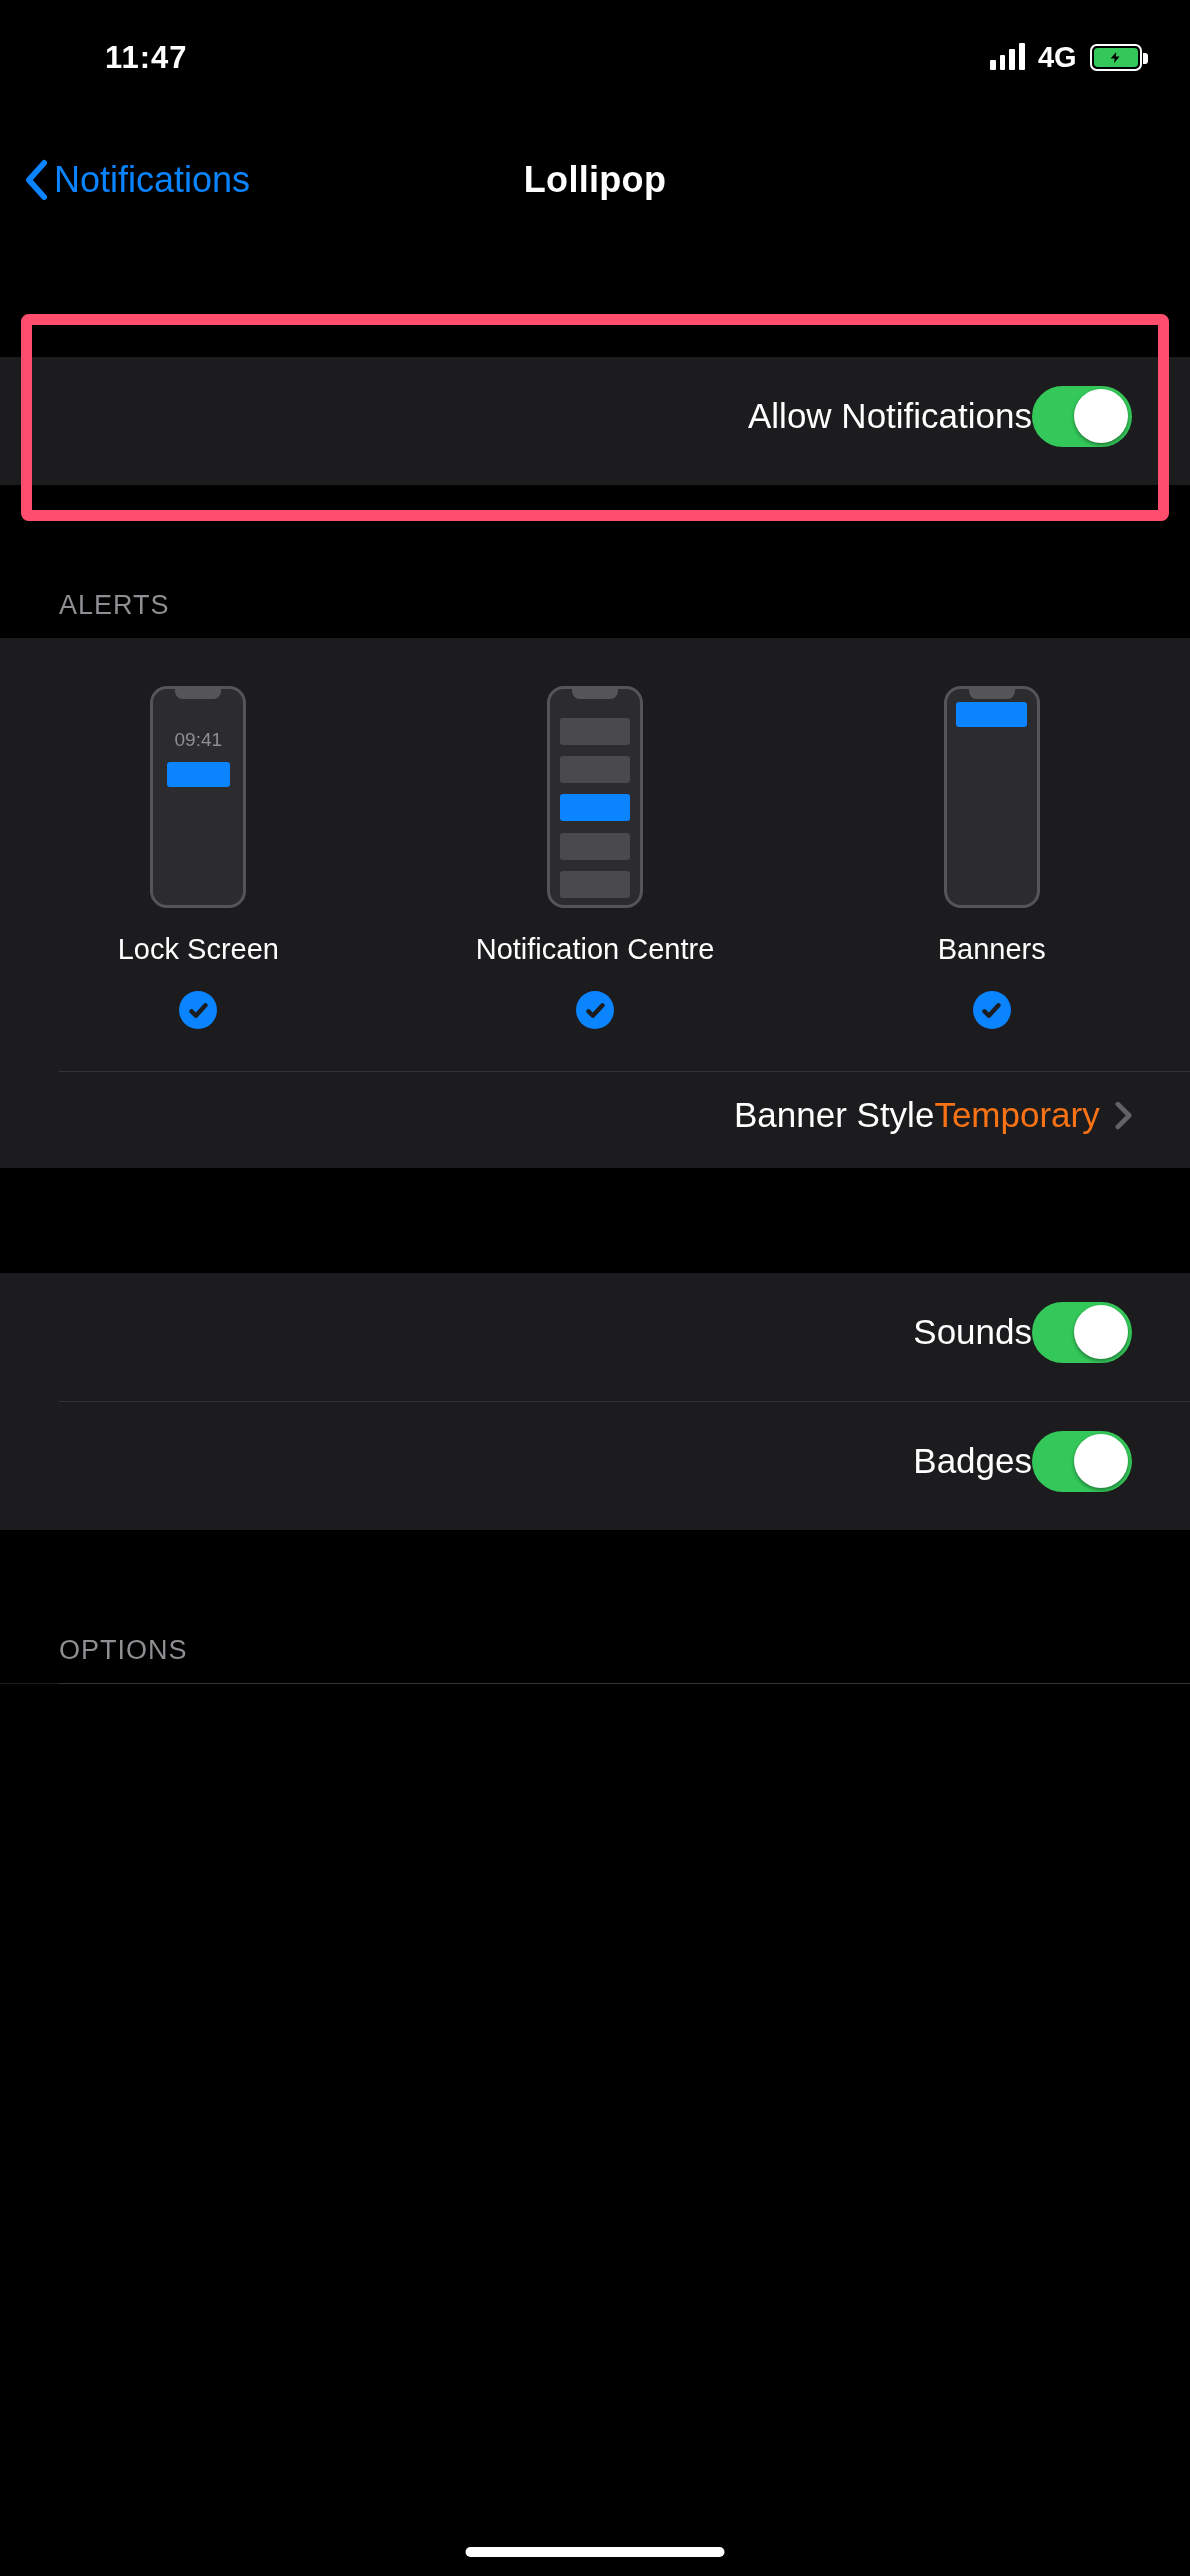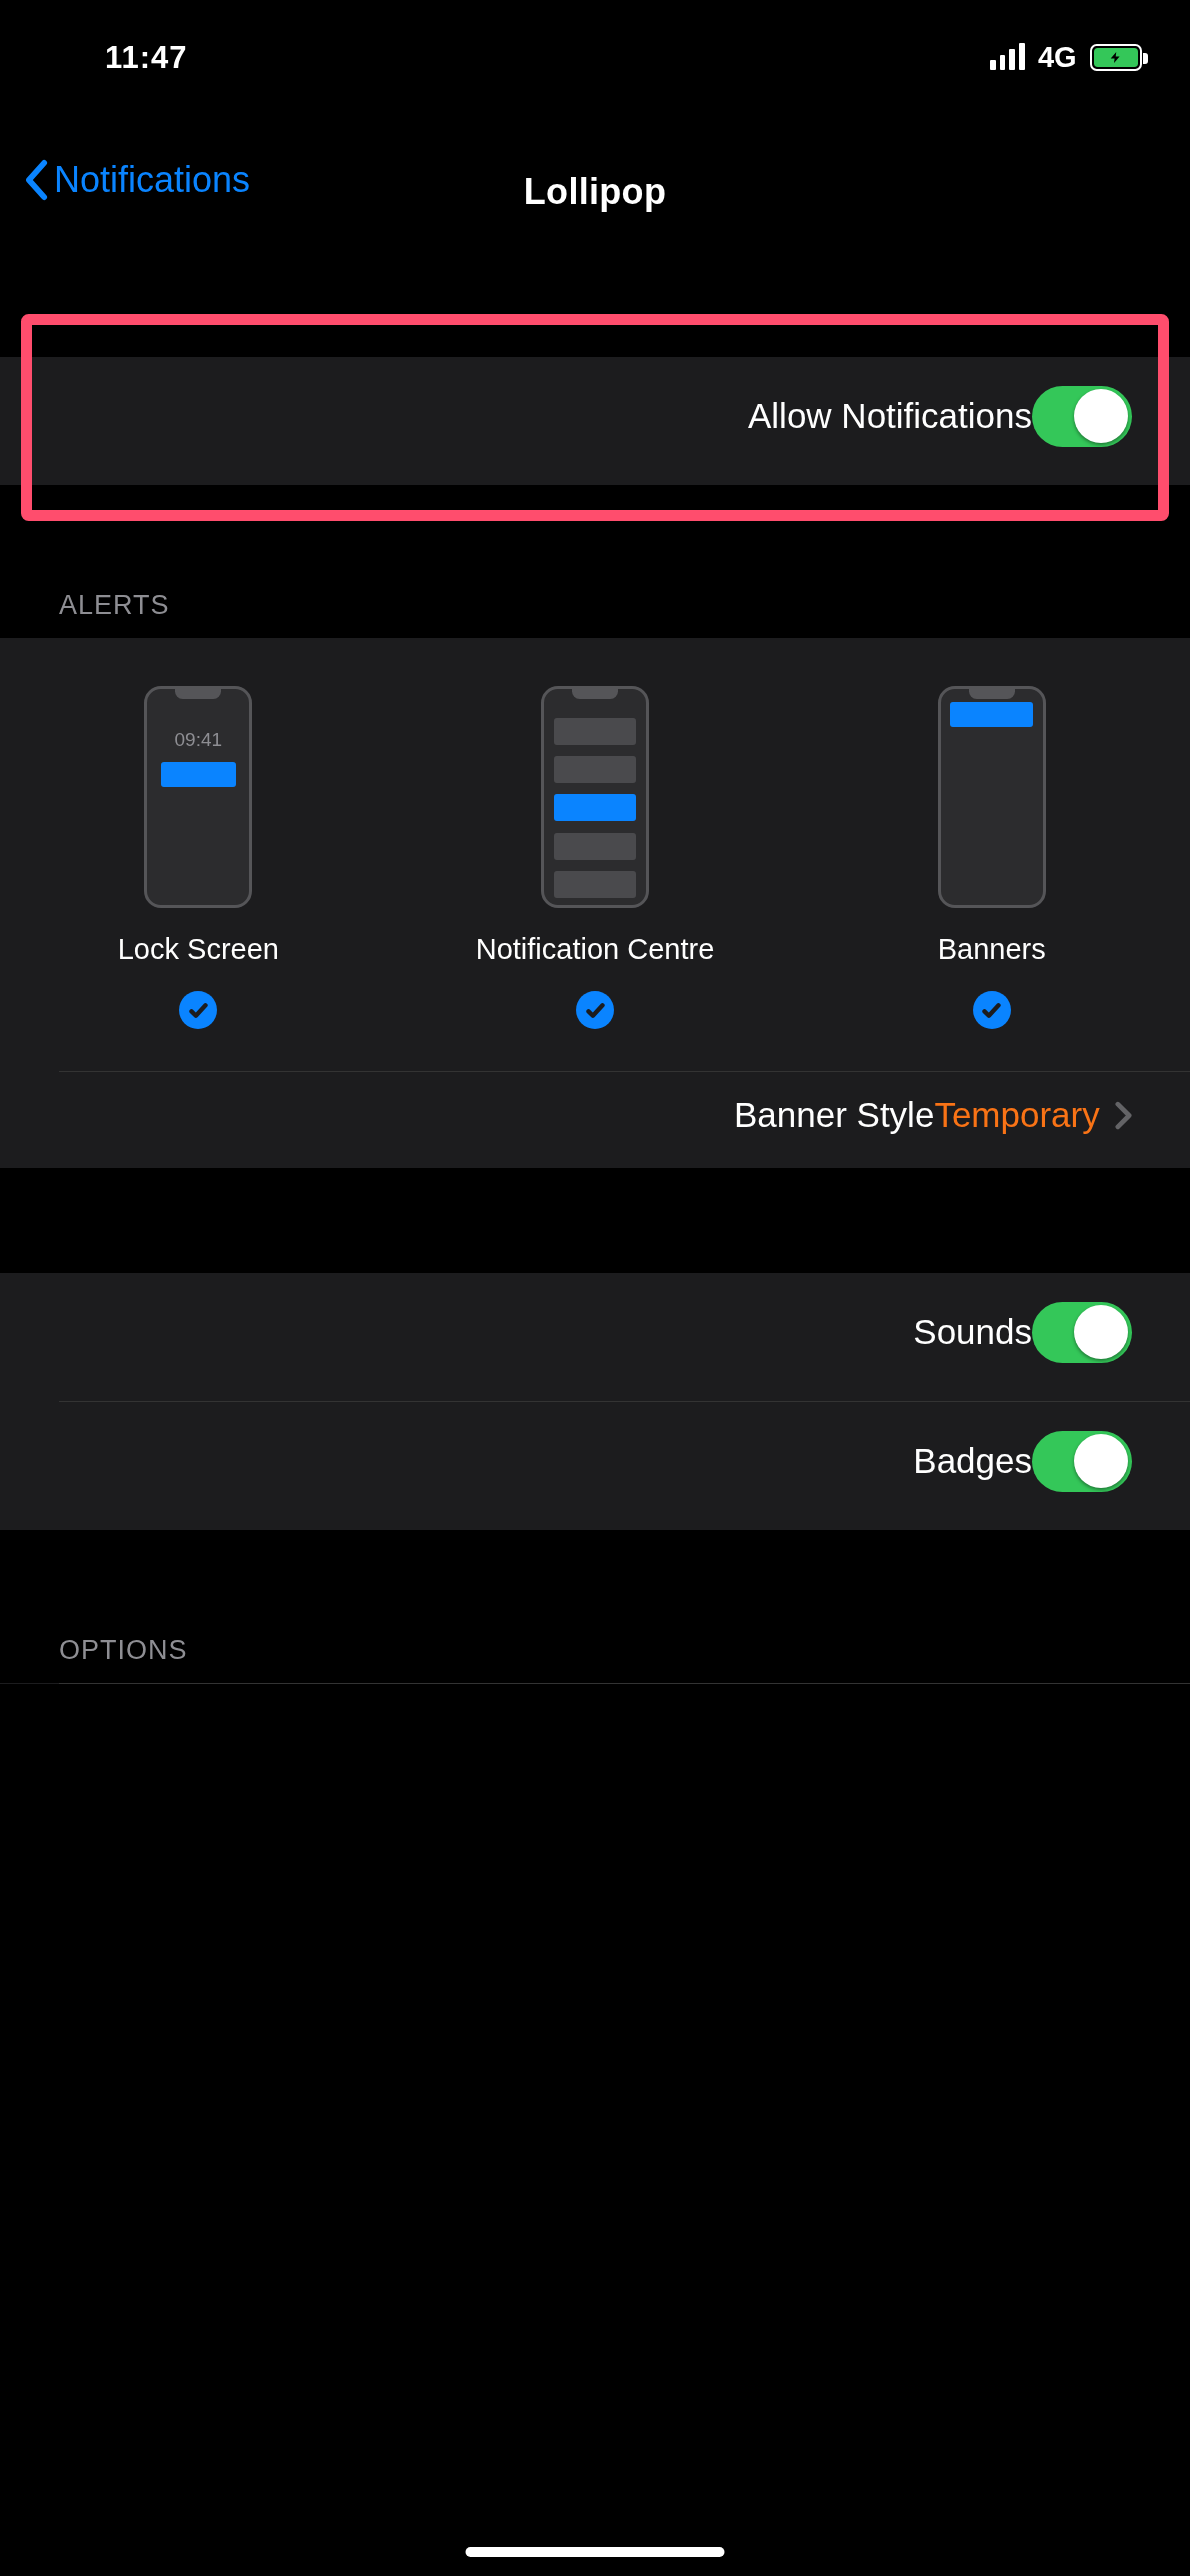--- a/index.html
+++ b/index.html
@@ -19,21 +19,21 @@
   .signal-bars span:nth-child(4){height:27px;}
   .battery { position:relative; width:52px; height:27px; border:2.9px solid #fff; border-radius:6.7px; display:flex; align-items:center; }
   .battery::after { content:""; position:absolute; right:-7.7px; top:6.7px; width:4.8px; height:11.5px; background:#fff; border-radius:0 2.9px 2.9px 0; }
   .battery-fill { position:absolute; inset:1.9px; border-radius:3.8px; background:#34C759; display:flex; align-items:center; justify-content:center; }
   .battery-fill svg { width:13.4px; height:19px; fill:#000; }
 
   
   .nav-bar { position:absolute; top:127px; left:0; right:0; height:105px; }
   .nav-back { position:absolute; left:23px; top:50%; transform:translateY(-50%); display:flex; align-items:center; gap:2px; color:#0a84ff; font-size:36px; }
   .nav-back svg { width:29px; height:42px; stroke:#0a84ff; stroke-width:6; fill:none; stroke-linecap:round; stroke-linejoin:round; }
-  .nav-title { position:absolute; left:0; right:0; top:50%; transform:translateY(-50%); text-align:center; font-size:36px; font-weight:600; letter-spacing:0.3px;margin-top:12px; }
+  .nav-title { position:absolute; left:0; right:0; top:50%; transform:translateY(-50%); text-align:center; font-size:36px; font-weight:600; letter-spacing:0.3px; }
 
   
   .content { position:absolute; top:255px; left:0; right:0; }
   .group { background:#1c1c1e; }
   .group .row { display:flex; align-items:center; justify-content:flex-end; padding: 0 58px 10px 59px; min-height:84px; }
   .sep { height:1px; background:#333; margin-left:59px; }
   .header-label { font-size:27px; color:#8e8e93; letter-spacing:1px; padding: 0 0 17px 59px; text-transform:uppercase; }
   .spacer-lg { height: 105px; }
 
   .row-label { font-size:35px; font-weight:400; }
@@ -48,21 +48,21 @@
   .toggle .knob { position:absolute; right:3.8px; top:3.8px; width:54px; height:54px; border-radius:50%; background:#fff; box-shadow:0 1.9px 3.8px rgba(0,0,0,.4); }
 
   
   .alert-row { display:flex; padding: 48px 0 42px 0; }
   .alert-opt { flex:1; display:flex; flex-direction:column; align-items:center; gap:25px; }
   .alert-opt .label { font-size:29px; }
   .check-circle { width:38px; height:38px; border-radius:50%; background:#0a84ff; display:flex; align-items:center; justify-content:center; }
   .check-circle svg { width:21px; height:21px; stroke:#1c1c1e; stroke-width:5; fill:none; stroke-linecap:round; stroke-linejoin:round; }
 
   
-  .phone { width:108px; height:222px; border:3.8px solid #555558; border-radius:17px; background:#2c2c2e; position:relative; overflow:hidden; }
+  .phone { width:96px; height:222px; border:3.8px solid #555558; border-radius:17px; background:#2c2c2e; position:relative; overflow:hidden; }
   .phone .notch { position:absolute; top:0; left:50%; transform:translateX(-50%); width:46px; height:9.6px; background:#555558; border-radius:0 0 7.7px 7.7px; }
   .p-lock .clock { position:absolute; top:40px; left:0; right:0; text-align:center; font-size:19px; color:#8e8e93; }
   .p-lock .bar { position:absolute; top:73px; left:13.4px; right:13.4px; height:25px; background:#0a84ff; border-radius:2.9px; }
   .p-nc .item { position:absolute; left:9.6px; right:9.6px; height:27px; background:#4a4a4d; border-radius:2.9px; }
   .p-nc .item.hi { background:#0a84ff; }
   .p-ban .banner { position:absolute; top:13.4px; left:9.6px; right:9.6px; height:25px; background:#0a84ff; border-radius:2.9px; }
 
   
   .home-indicator { position:absolute; bottom:19px; left:50%; transform:translateX(-50%); width:259px; height:9.6px; border-radius:5.8px; background:#fff; }
 </style>

